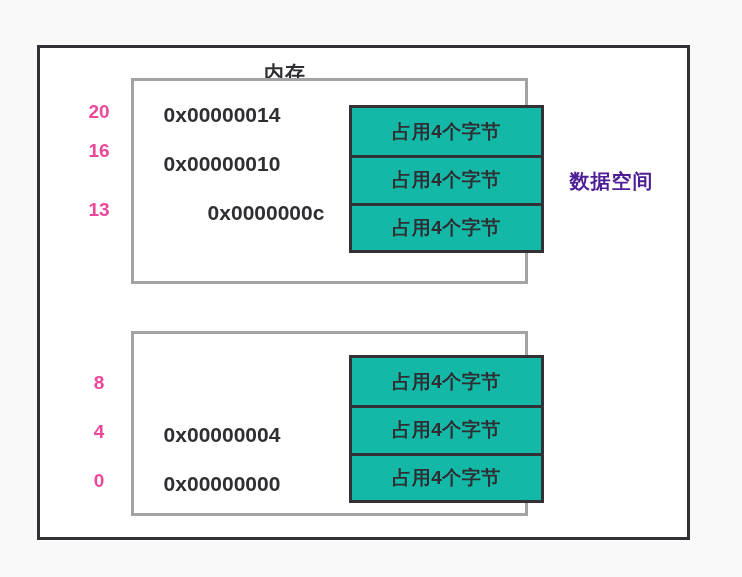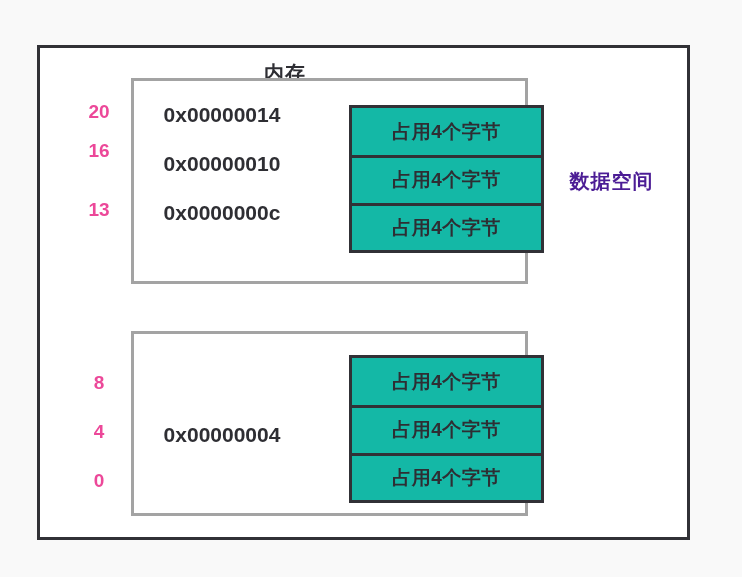--- a/index.html
+++ b/index.html
@@ -163,21 +163,21 @@
         <div class="offset-cell" style="top:34px;">20</div>
         <div class="offset-cell" style="top:73px;">16</div>
         <div class="offset-cell" style="top:132px;">13</div>
       </div>
 
       <div class="region-box">
 
         <div class="addr-col">
           <div class="addr-cell" style="top:34px;">0x00000014</div>
           <div class="addr-cell" style="top:83px;text-align:center;">0x00000010</div>
-          <div class="addr-cell" style="top:132px;">0x0000000c</div>
+          <div class="addr-cell" style="top:132px;padding-left:44px;">0x0000000c</div>
         </div>
 
         <div class="cell-stack">
           <div class="byte-cell">占用4个字节</div>
           <div class="byte-cell">占用4个字节</div>
           <div class="byte-cell">占用4个字节</div>
         </div>
 
       </div>
 
@@ -190,20 +190,21 @@
       <div class="offset-col">
         <div class="offset-cell" style="top:52px;">8</div>
         <div class="offset-cell" style="top:101px;">4</div>
         <div class="offset-cell" style="top:150px;">0</div>
       </div>
 
       <div class="region-box">
 
         <div class="addr-col">
           <div class="addr-cell" style="top:101px;text-align:center;">0x00000004</div>
+          <div class="addr-cell" style="top:150px;">0x00000000</div>
         </div>
 
         <div class="cell-stack">
           <div class="byte-cell">占用4个字节</div>
           <div class="byte-cell">占用4个字节</div>
           <div class="byte-cell">占用4个字节</div>
         </div>
 
       </div>
 

